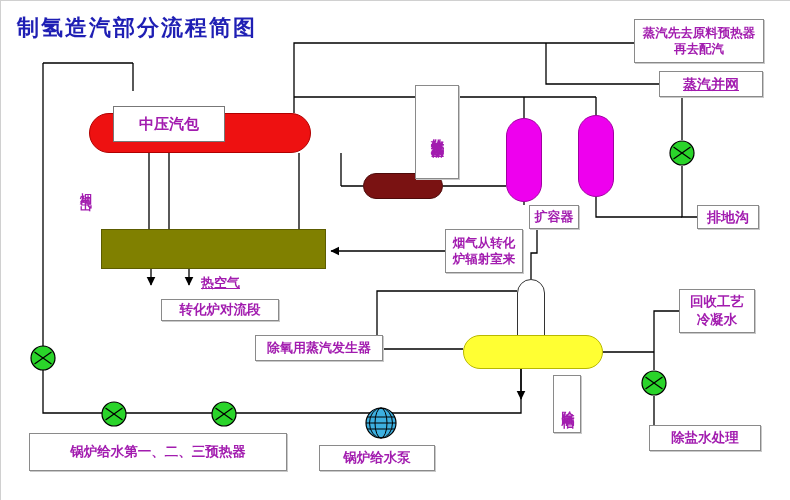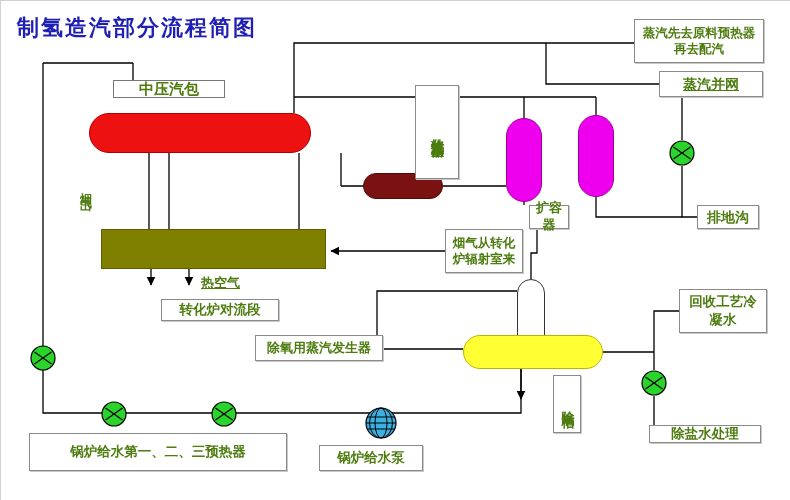--- a/index.html
+++ b/index.html
@@ -1,21 +1,21 @@
 <!DOCTYPE html>
 <html><head>
 <meta charset="utf-8">
 <style>
   html,body{margin:0;padding:0;background:#f2f2f2;font-family:"Liberation Sans","DejaVu Sans",sans-serif;}
   #frame{position:relative;width:790px;height:500px;margin:0 auto;background:#ffffff;border:1px solid #d0d0d0;overflow:hidden;}
 
   
   #pipes{position:absolute;left:0;top:0;z-index:1;}
   .shape{position:absolute;z-index:2;box-sizing:border-box;}
-  .box,.txt{position:absolute;z-index:3;box-sizing:border-box;color:#4d7c0f;}
+  .box,.txt{position:absolute;z-index:3;box-sizing:border-box;color:#a21caf;}
 
   
   .box{background:#fff;border:1px solid #8a8a8a;box-shadow:1px 1px 0 #c9c9c9;
        display:flex;align-items:center;justify-content:center;text-align:center;
        font-weight:bold;font-size:13px;line-height:1.3;padding:2px 4px;}
   .txt{font-weight:bold;}
   .vtext{writing-mode:vertical-lr;text-orientation:upright;letter-spacing:2px;}
 
   
   #title{left:16px;top:12px;font-size:22px;letter-spacing:2px;color:#1f1fb4;}
@@ -32,34 +32,34 @@
   
   .gpump{position:absolute;width:26px;height:26px;z-index:2;}
   #pump-left{left:29px;top:344px;}
   #pump-b1{left:100px;top:400px;}
   #pump-b2{left:210px;top:400px;}
   #pump-r-top{left:668px;top:139px;}
   #pump-r-bot{left:640px;top:369px;}
   #bfw-pump{position:absolute;left:363px;top:405px;width:34px;height:34px;z-index:2;}
 
   
-  #lbl-steam-drum{left:112px;top:79px;width:112px;height:18px;font-size:15px;box-shadow:none;border-color:#777;}
+  #lbl-steam-drum{left:112px;top:105px;width:112px;height:36px;font-size:15px;box-shadow:none;border-color:#777;}
   #lbl-steam-route{left:633px;top:18px;width:130px;height:44px;font-size:12.5px;}
   #lbl-steam-grid{left:658px;top:70px;width:104px;height:26px;font-size:14px;text-decoration:underline;}
-  #lbl-flash{left:528px;top:204px;width:40px;height:24px;font-size:13px;}
+  #lbl-flash{left:528px;top:204px;width:50px;height:24px;font-size:13px;}
   #lbl-drain{left:696px;top:204px;width:62px;height:24px;font-size:14px;}
   #lbl-flue-radiant{left:444px;top:228px;width:78px;height:44px;font-size:12.5px;}
-  #lbl-condensate{left:678px;top:288px;width:88px;height:44px;font-size:13.5px;}
+  #lbl-condensate{left:678px;top:288px;width:76px;height:44px;font-size:13.5px;}
   #lbl-convection{left:160px;top:298px;width:118px;height:22px;font-size:13.5px;}
   #lbl-dea-sg{left:254px;top:334px;width:128px;height:26px;font-size:13px;}
   #lbl-rgsg{left:414px;top:84px;width:44px;height:94px;font-size:13px;line-height:1.55;padding:3px 1px;letter-spacing:1px;}
   #lbl-dea{left:552px;top:374px;width:28px;height:58px;font-size:13px;padding:3px 1px;}
   #lbl-preheaters{left:28px;top:432px;width:258px;height:38px;font-size:13.5px;}
-  #lbl-bfw-pump{left:318px;top:444px;width:104px;height:26px;font-size:13.5px;}
-  #lbl-demin{left:648px;top:424px;width:112px;height:18px;font-size:13.5px;}
+  #lbl-bfw-pump{left:318px;top:444px;width:116px;height:26px;font-size:13.5px;}
+  #lbl-demin{left:648px;top:424px;width:112px;height:26px;font-size:13.5px;}
 
   
   #txt-flue-out{left:76px;top:182px;font-size:12px;letter-spacing:3px;}
   #txt-hot-air{left:200px;top:273px;font-size:13px;text-decoration:underline;}
 </style>
 </head>
 <body>
 
 <div id="frame">
 

